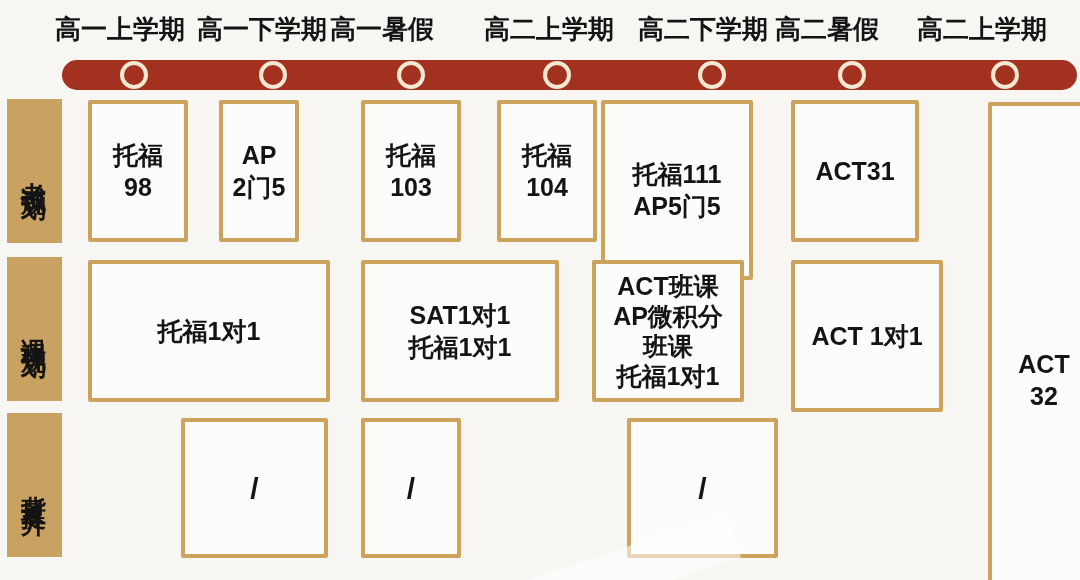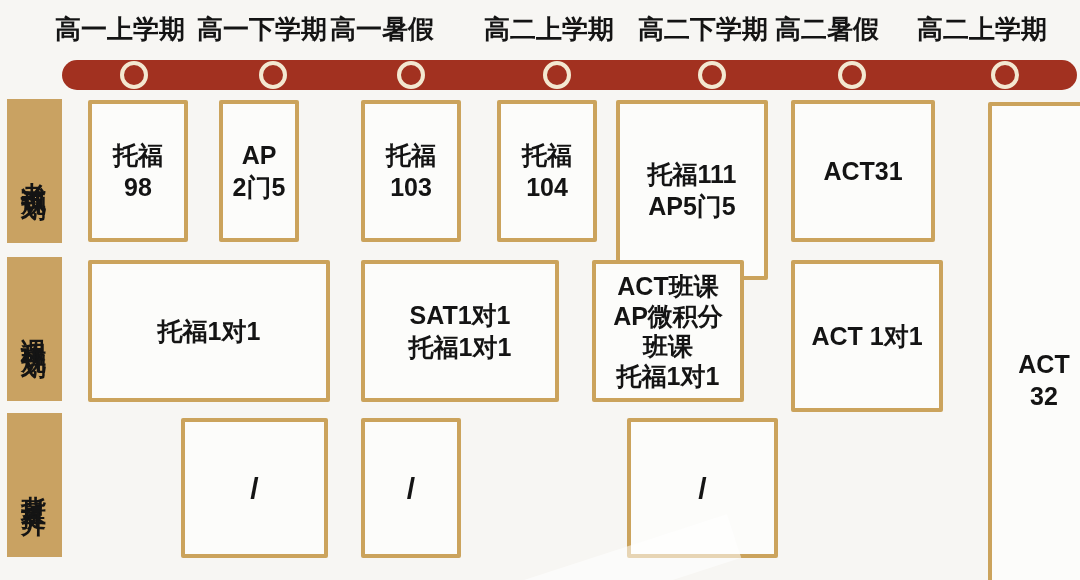--- a/index.html
+++ b/index.html
@@ -114,23 +114,23 @@
   <div class="rowlabel" style="top:413px">背景提升</div>
 
   <div class="box" style="left:88px;  top:100px; width:100px; height:142px">托福
 98</div>
   <div class="box" style="left:219px; top:100px; width:80px; height:142px">AP
 2门5</div>
   <div class="box" style="left:361px; top:100px; width:100px; height:142px">托福
 103</div>
   <div class="box" style="left:497px; top:100px; width:100px; height:142px">托福
 104</div>
-  <div class="box" style="left:616px; top:100px; width:152px; height:180px">托福111
+  <div class="box" style="left:601px; top:100px; width:152px; height:180px">托福111
 AP5门5</div>
-  <div class="box" style="left:791px; top:100px; width:144px; height:142px">ACT31</div>
+  <div class="box" style="left:791px; top:100px; width:128px; height:142px">ACT31</div>
 
   <div class="box" style="left:88px;  top:260px; width:242px; height:142px">托福1对1</div>
   <div class="box" style="left:361px; top:260px; width:198px; height:142px">SAT1对1
 托福1对1</div>
   <div class="box" style="left:592px; top:260px; width:152px; height:142px; line-height:1.2">ACT班课
 AP微积分
 班课
 托福1对1</div>
   <div class="box" style="left:791px; top:260px; width:152px; height:152px">ACT 1对1</div>
 

